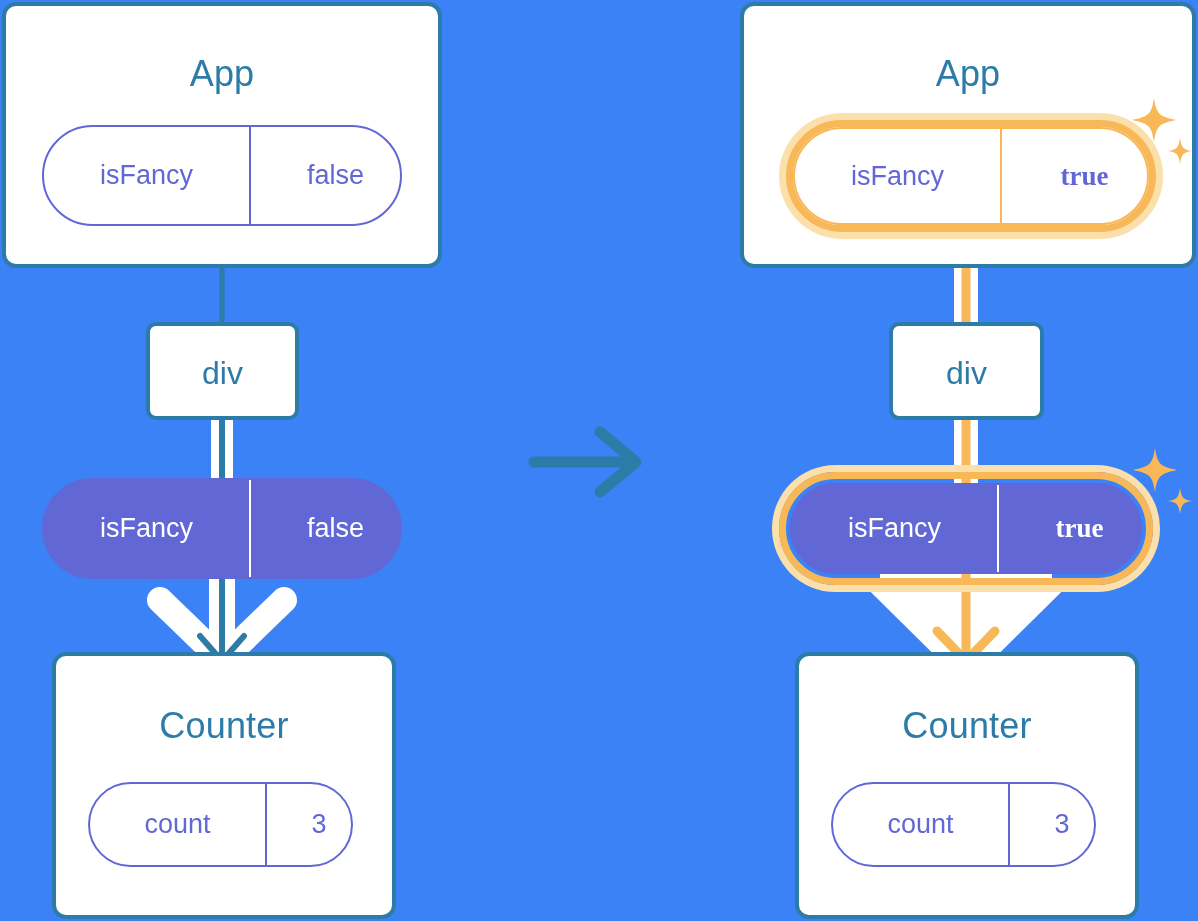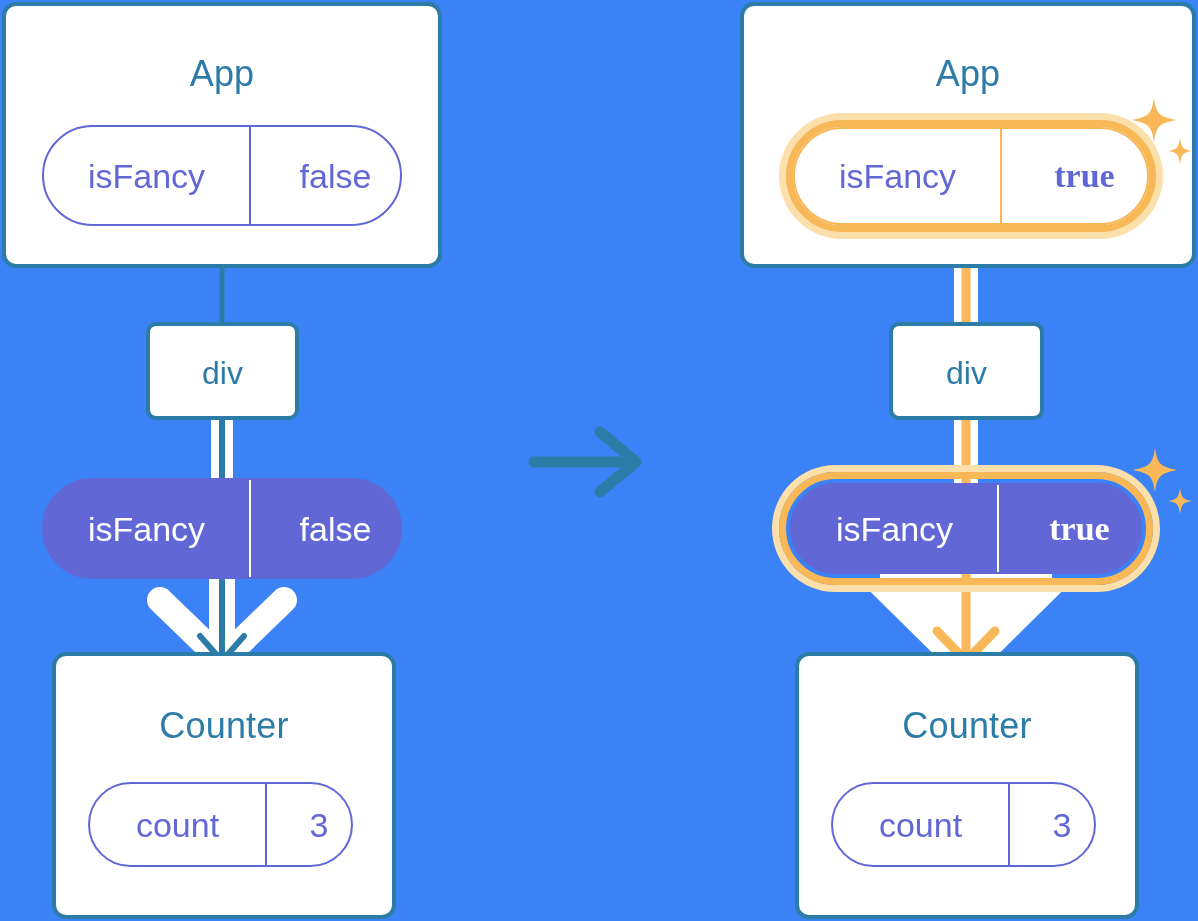--- a/index.html
+++ b/index.html
@@ -65,21 +65,21 @@
     align-items: stretch;
     box-sizing: border-box;
     border-radius: 999px;
     z-index: 5;
   }
   .pill .cell {
     display: flex;
     align-items: center;
     justify-content: center;
     box-sizing: border-box;
-    font-size: 34px;
+    font-size: 27px;
     line-height: 1;
     white-space: nowrap;
   }
   .pill .cell.key   { flex: 0 0 auto; }
   .pill .cell.value { flex: 1 1 auto; padding-left: 20px; }
 
   
   .pill.outline {
     background: #ffffff;
     border: 2px solid #6168d6;

